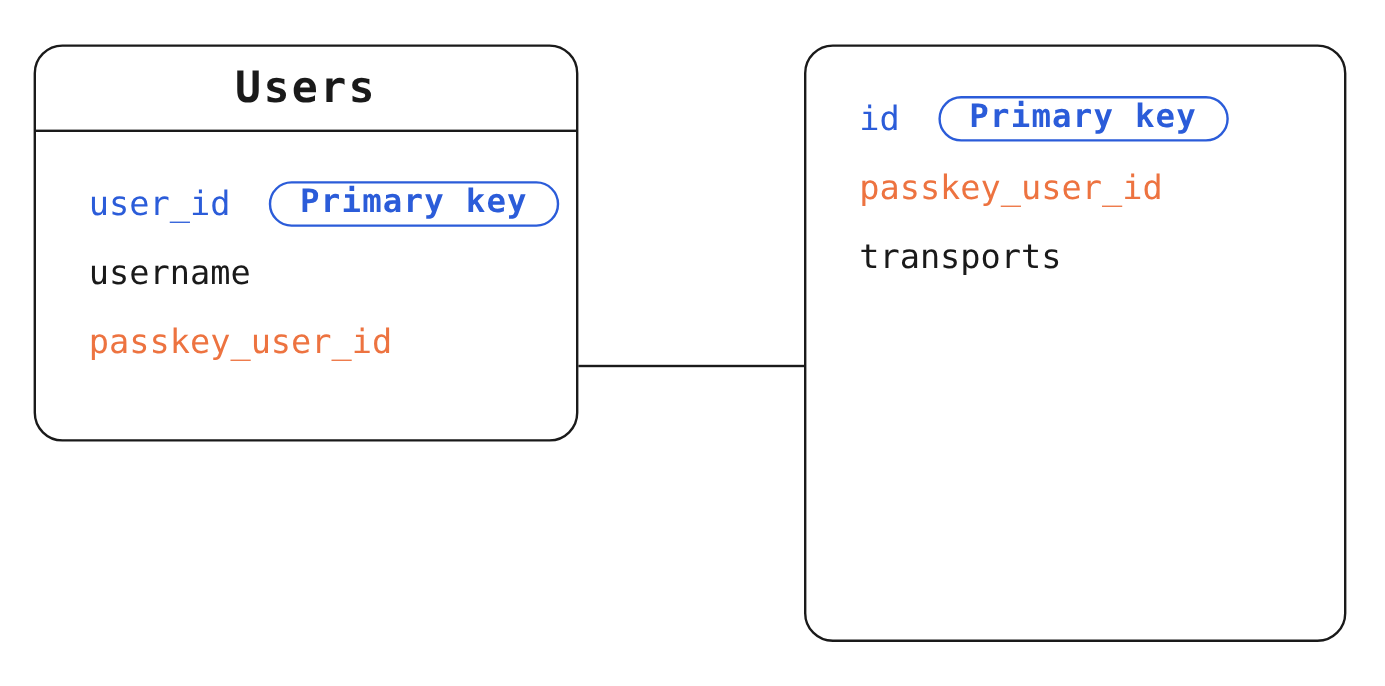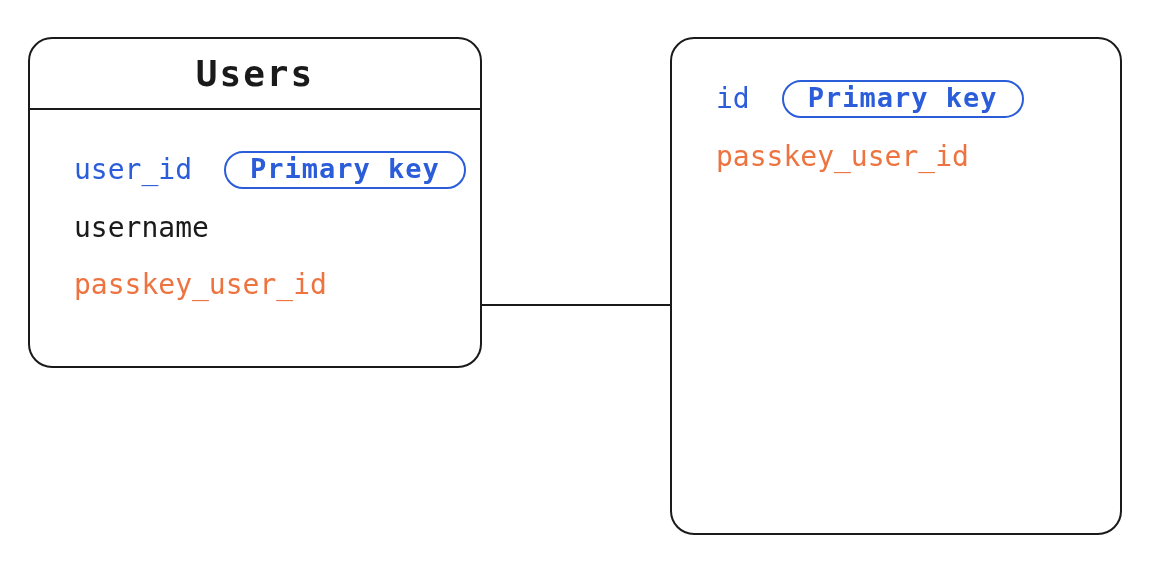--- a/index.html
+++ b/index.html
@@ -106,16 +106,19 @@
 
   <section class="table-box creds">
     <ul class="fields">
       <li class="field-row">
         <span class="field-name c-blue">id</span>
         <span class="pk-badge">Primary key</span>
       </li>
       <li class="field-row">
         <span class="field-name c-orange">passkey_user_id</span>
       </li>
+      <li class="field-row">
+        <span class="field-name">transports</span>
+      </li>
     </ul>
   </section>
 
 </div>
 
 </body></html>

